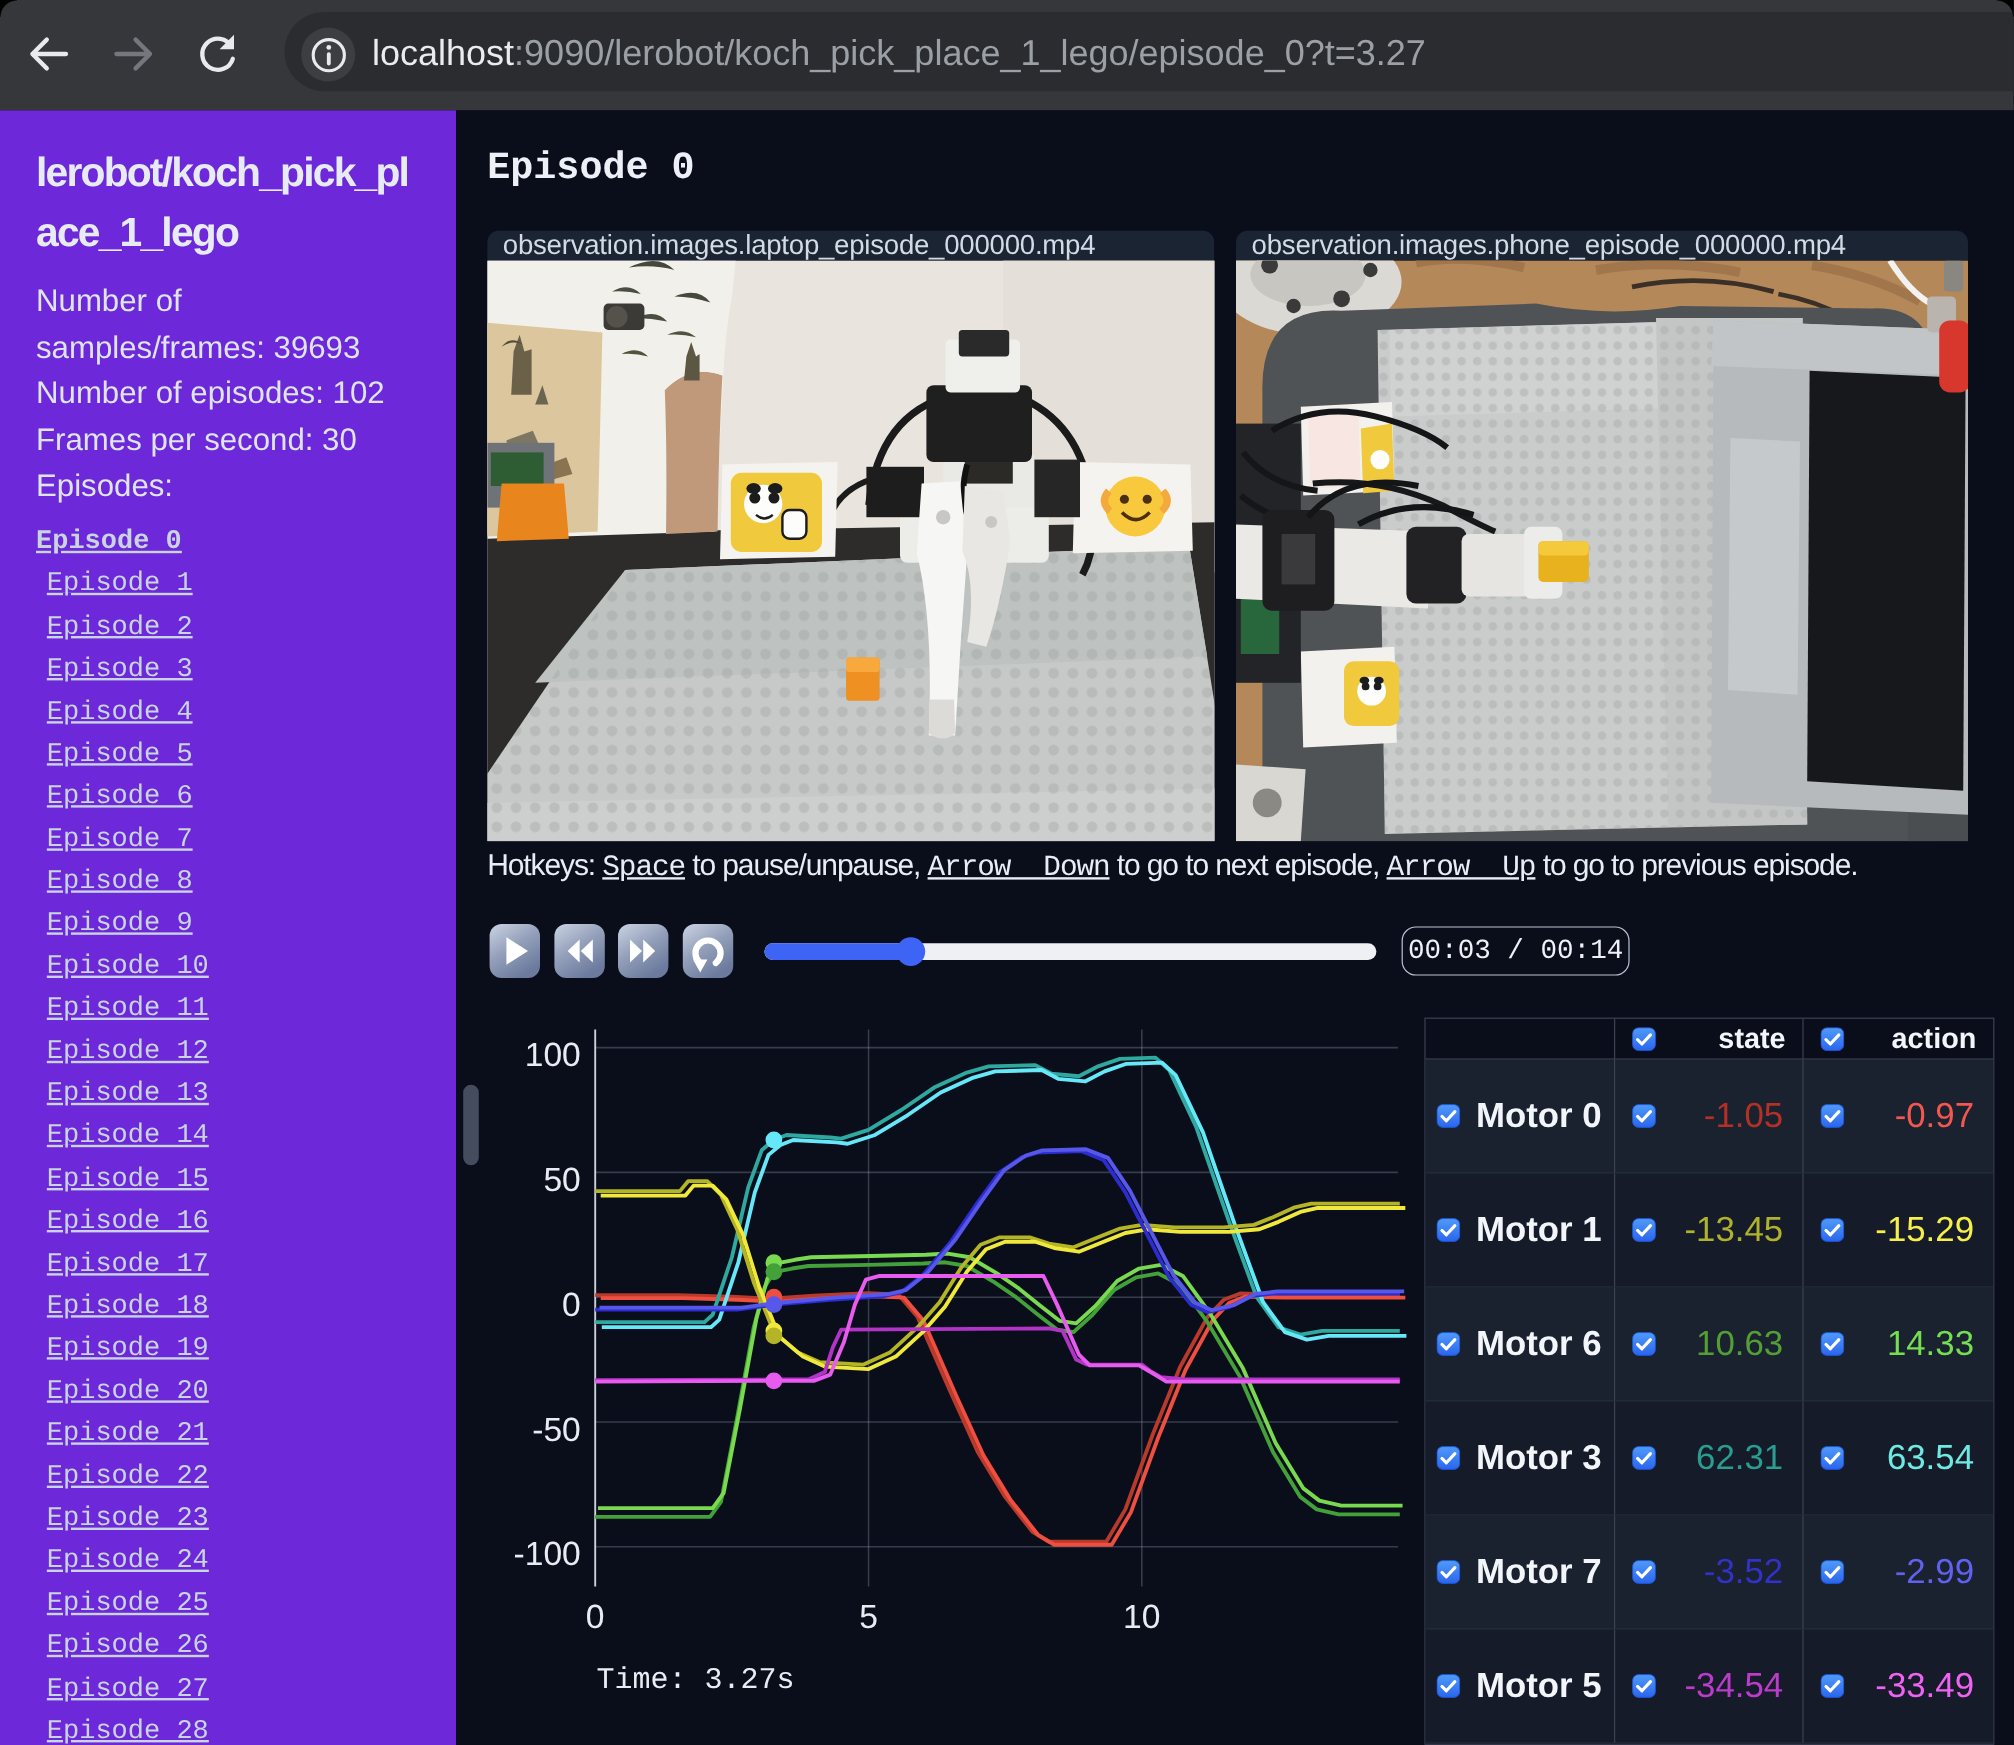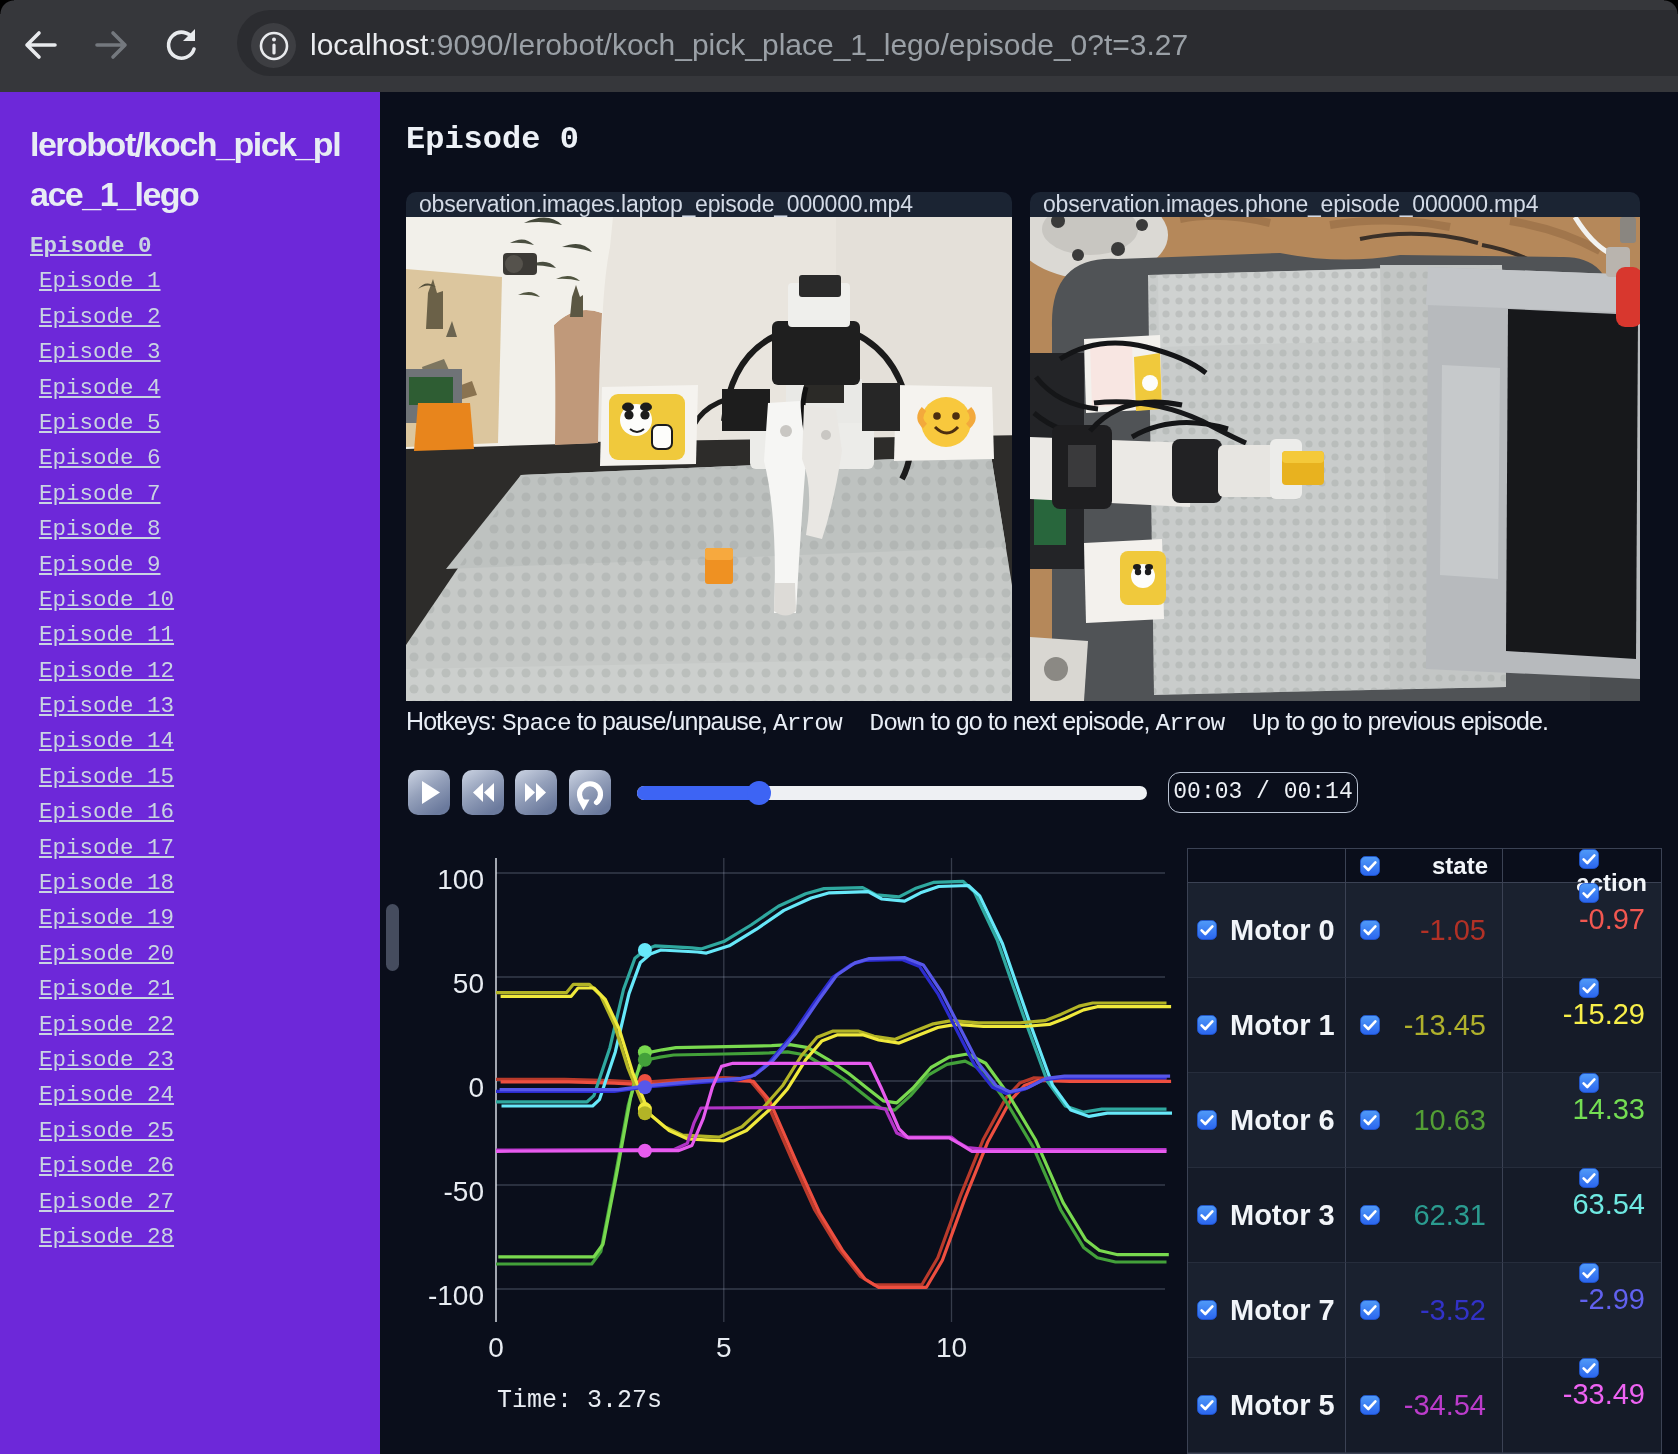--- a/index.html
+++ b/index.html
@@ -1,16 +1,16 @@
 <!DOCTYPE html>
 <html><head><meta charset="utf-8"><style>
 * { margin:0; padding:0; box-sizing:border-box; }
 html,body { width:1678px; height:1454px; overflow:hidden; background:#0a0e1b;
   font-family:"Liberation Sans", sans-serif; }
-.mono { font-family:"Liberation Mono", monospace; }
+.mono { font-family:"Liberation Mono", monospace;text-decoration:underline; }
 #chrome { position:absolute; left:0; top:0; width:1678px; height:92px; background:#36373b; }
 #chrome::before { content:''; position:absolute; left:0; top:0; width:14px; height:14px;
   background:radial-gradient(circle at 14px 14px, rgba(0,0,0,0) 13px, #000 14px); }
 #chrome::after { content:''; position:absolute; right:0; top:0; width:14px; height:14px;
   background:radial-gradient(circle at 0 14px, rgba(0,0,0,0) 13px, #000 14px); }
 #pill { position:absolute; left:237px; top:10px; width:1441px; height:66px;
   border-radius:33px 0 0 33px; background:#2b2c30; }
 #icirc { position:absolute; left:251px; top:23px; width:45px; height:45px; border-radius:50%; background:#3d3e42; }
 #url { position:absolute; left:310px; top:28px; font-size:30px; color:#9aa0a6; white-space:nowrap; }
 #url b { color:#e9ebee; font-weight:normal; }
@@ -44,21 +44,21 @@
 .thead { height:34px; }
 .trow { height:95px; }
 .trow.odd { background:#1a212f; }
 .trow.even { background:#151b28; }
 .tc { display:flex; align-items:center; border-right:1px solid #3b4254; }
 .tc:last-child { border-right:none; }
 .thead .tc { border-bottom:1px solid #3b4254; }
 .trow .tc { border-bottom:1px solid #262d3c; }
 .tc1 { width:158px; padding-left:9px; }
 .tc2 { width:157px; padding-left:14px; }
-.tc3 { width:158px; padding-left:14px;flex-direction:column; }
+.tc3 { width:158px; padding-left:14px; }
 .hlbl { font-weight:bold; font-size:24px; color:#f2f5f9; margin-left:auto; margin-right:14px; }
 .mname { font-weight:bold; font-size:29px; color:#f2f5f9; margin-left:13px; }
 .val { font-size:29px; margin-left:auto; margin-right:16px; }
 svg.cb { flex:none; }
 </style></head><body>
 <svg width="0" height="0">
     <defs>
       <linearGradient id="bgr" x1="0" y1="0" x2="0.6" y2="1">
         <stop offset="0" stop-color="#ccd4e3"></stop>
         <stop offset="0.5" stop-color="#95a1bb"></stop>
@@ -81,20 +81,21 @@
   <div id="icirc"></div>
   <svg style="position:absolute;left:258px;top:30px" width="32" height="32" viewBox="0 0 32 32">
     <circle cx="16" cy="16" r="13" stroke="#e8eaed" stroke-width="2.6" fill="none"></circle>
     <circle cx="16" cy="9.5" r="2" fill="#e8eaed"></circle>
     <rect x="14.4" y="13.5" width="3.2" height="11" rx="1.6" fill="#e8eaed"></rect>
   </svg>
   <div id="url"><b>localhost</b>:9090/lerobot/koch_pick_place_1_lego/episode_0?t=3.27</div>
 </div>
 <div id="sidebar">
   <div id="sbtitle">lerobot/koch_pick_pl<br>ace_1_lego</div>
+  <div id="sbstats">Number of<br>samples/frames: 39693<br>Number of episodes: 102<br>Frames per second: 30<br>Episodes:</div>
   <div id="eplist">
 <div class="ep0"><a>Episode 0</a></div>
 <div class="epi"><a>Episode 1</a></div>
 <div class="epi"><a>Episode 2</a></div>
 <div class="epi"><a>Episode 3</a></div>
 <div class="epi"><a>Episode 4</a></div>
 <div class="epi"><a>Episode 5</a></div>
 <div class="epi"><a>Episode 6</a></div>
 <div class="epi"><a>Episode 7</a></div>
 <div class="epi"><a>Episode 8</a></div>

